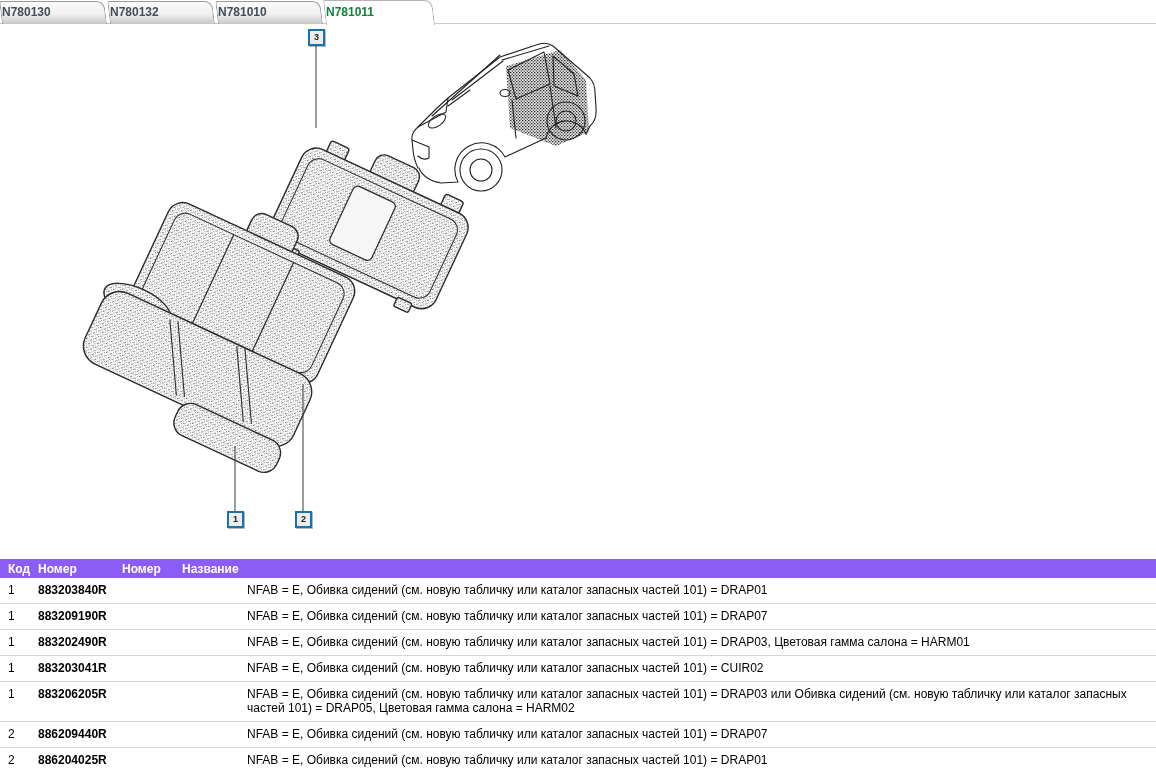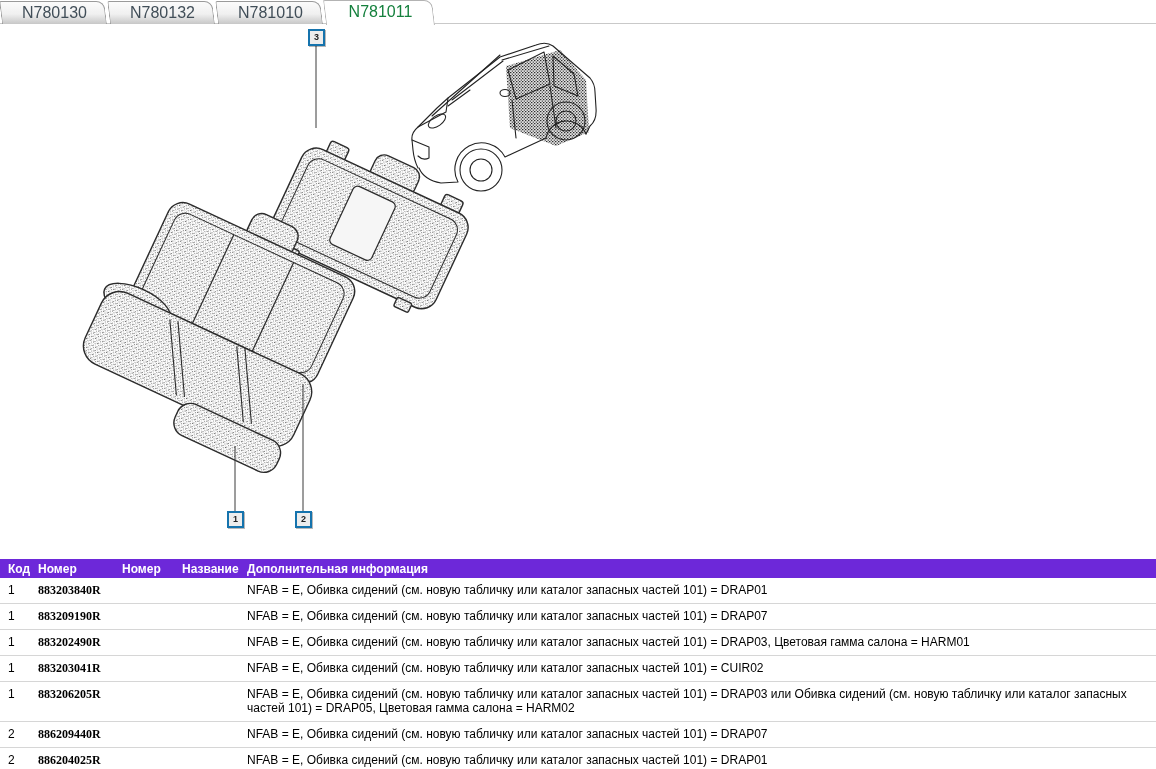--- a/index.html
+++ b/index.html
@@ -10,42 +10,42 @@
 
   
   .tabbar{position:absolute;top:0;left:0;width:1156px;height:24px;z-index:5;
           display:flex;align-items:flex-end;padding-left:2px;box-sizing:border-box;}
   .tabbar::after{content:"";position:absolute;left:0;right:0;bottom:0;height:1px;background:#c9c9c9;}
   .tab{position:relative;width:105px;height:23px;margin-right:3px;flex:none;z-index:1;cursor:pointer;}
   .tab::before{content:"";position:absolute;inset:0;
           background:linear-gradient(#fbfbfb,#f0f0f0 55%,#c7c7c7);
           border:1px solid #9a9a9a;border-bottom:none;box-sizing:border-box;
           transform:skewX(7deg);transform-origin:bottom left;border-radius:2px 8px 0 0;}
-  .tab .tab-label{position:relative;display:block;text-align:center;line-height:23px;
-          font-size:16px;font-weight:normal;color:#414e58;}
+  .tab .tab-label{position:relative;display:block;text-align:left;line-height:23px;
+          font-size:12px;font-weight:bold;color:#414e58;}
   .tab.active{width:109px;height:24px;z-index:6;}
   .tab.active::before{background:#fff;border-color:#b3b3b3;bottom:-1px;}
   .tab.active .tab-label{color:#15803d;line-height:24px;}
 
   
   .diagram{position:absolute;top:0;left:0;width:1156px;height:558px;background:#fff;}
   .diagram svg{position:absolute;top:0;left:0;}
   .callout{position:absolute;width:13px;height:13px;border:2px solid #1573ad;background:#ededed;
            box-shadow:1px 1px 0 rgba(0,0,0,.28);text-align:center;cursor:pointer;}
   .callout span{display:block;font-size:9px;font-weight:bold;color:#222;line-height:13px;}
 
   
   .parts-table{position:absolute;top:559px;left:0;width:1156px;}
   .grid-row{display:grid;grid-template-columns:38px 84px 60px 65px 1fr;}
-  .thead{background:#6d28d9;color:#fff;font-size:12px;font-weight:bold;height:19px;align-items:center;}
+  .thead{background:#8b5cf6;color:#fff;font-size:12px;font-weight:bold;height:19px;align-items:center;}
   .thead .cell{white-space:nowrap;}
   .cell{overflow:hidden;}
   .cell.c-code{padding-left:8px;}
   .row{font-size:12px;color:#000;padding:5px 0 6px;border-bottom:1px solid #d6d6d6;line-height:14px;}
-  .row .c-number{font-weight:bold;font-family:Liberation Serif, serif;}
+  .row .c-number{font-weight:bold;}
   .row .c-info{padding-right:28px;}
   .row:last-of-type{border-bottom:none;}
 </style>
 </head>
 <body>
 
 <div class="page">
 
   <div class="diagram">
     <svg width="1156" height="558" viewBox="0 0 1156 558">
@@ -148,21 +148,20 @@
         <span class="tab-label">N781011</span>
       </div>
   </div>
 
   <div class="parts-table">
     <div class="grid-row thead">
       <div class="cell c-code">Код</div>
       <div class="cell c-number">Номер</div>
       <div class="cell c-repl">Номер</div>
       <div class="cell c-name">Название</div>
-      <div class="cell c-info">Дополнительная информация</div>
     </div>
 
     <div class="grid-row row">
       <div class="cell c-code">1</div>
       <div class="cell c-number">883203840R</div>
       <div class="cell c-repl"></div>
       <div class="cell c-name"></div>
       <div class="cell c-info">NFAB = E, Обивка сидений (см. новую табличку или каталог запасных частей 101) = DRAP01</div>
     </div>
     <div class="grid-row row">

